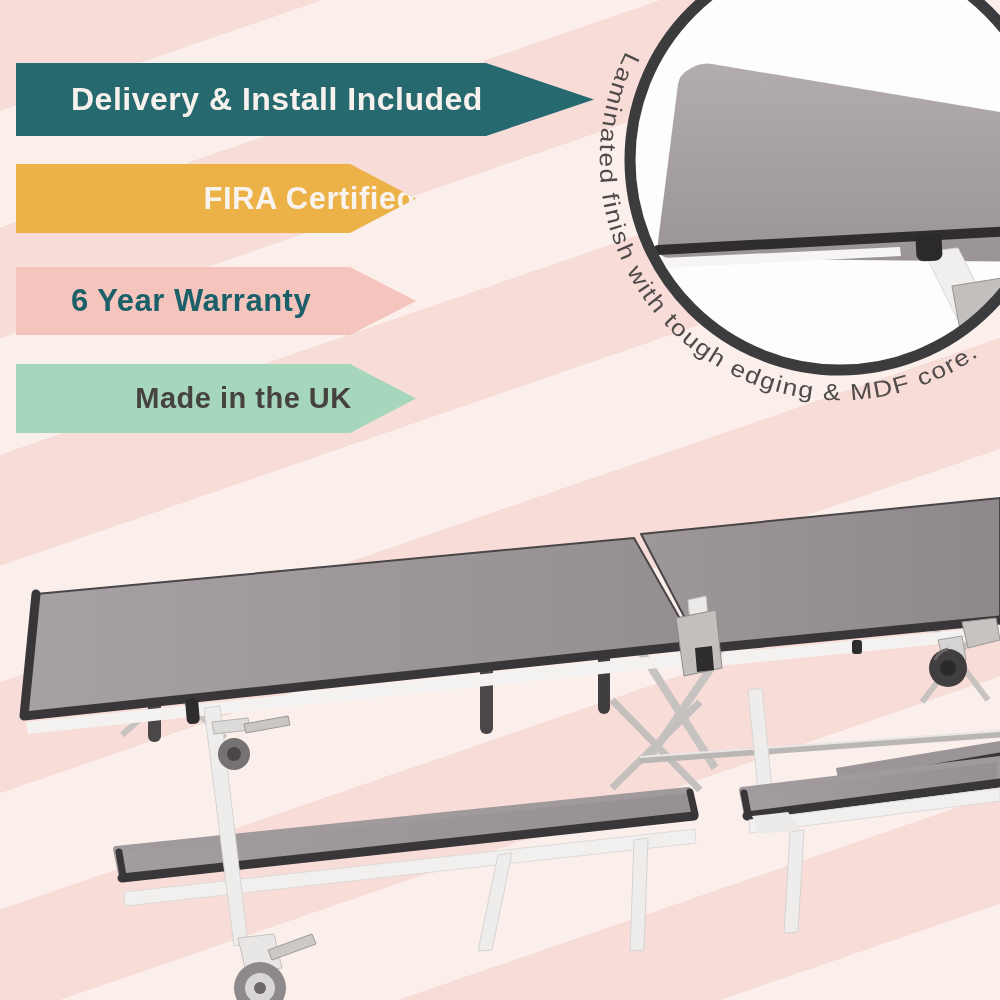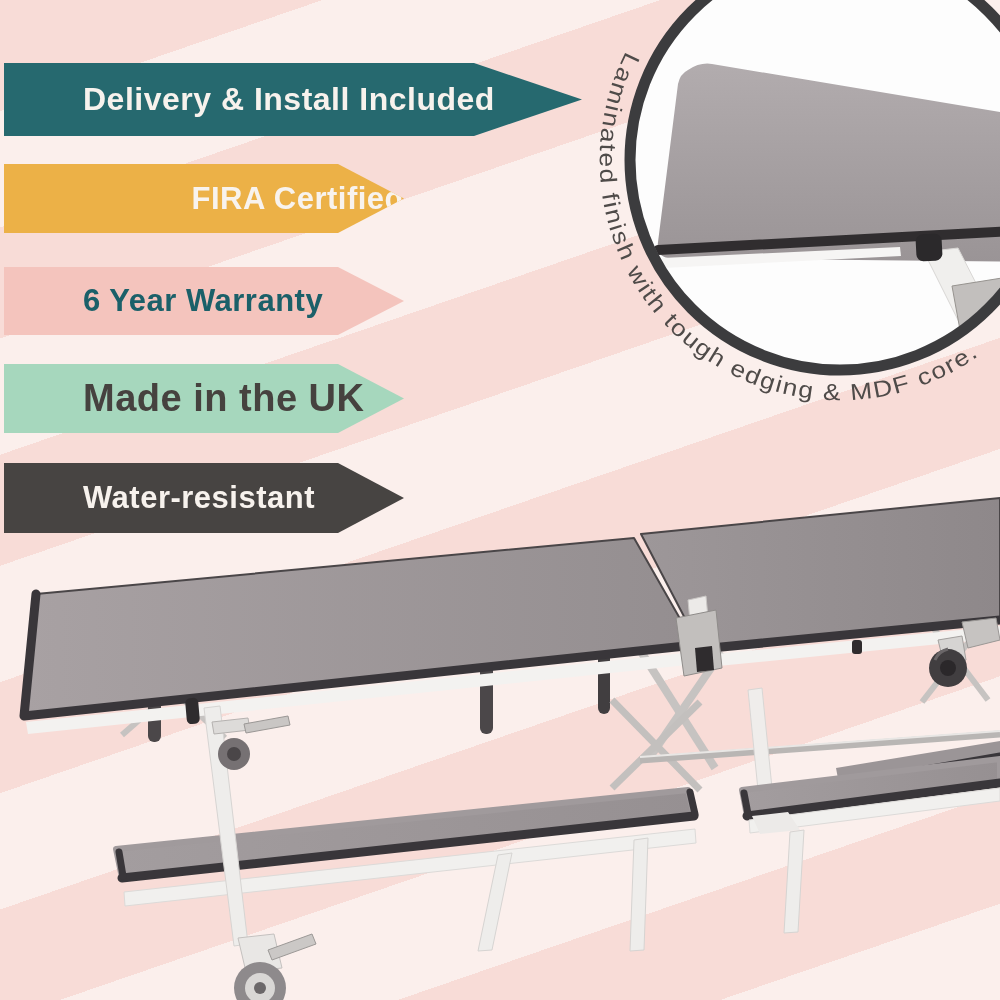--- a/index.html
+++ b/index.html
@@ -8,36 +8,36 @@
     width:1000px;height:1000px;
     overflow:hidden;
     font-family:"Liberation Sans", sans-serif;
     background-color:#faf0ed;
     background-image:repeating-linear-gradient(161deg,
       #f8dcd7 0px, #f8dcd7 105px,
       #fbefec 105px, #fbefec 215px);
   }
   svg.scene{position:absolute;left:0;top:0;}
   .banner{
-    position:absolute;left:4px;
+    position:absolute;left:16px;
     display:flex;align-items:center;
     box-sizing:border-box;
-    padding-left:79px;
+    padding-left:55px;
     font-weight:bold;
     letter-spacing:.5px;
     white-space:nowrap;
   }
   .b1{top:63px;width:578px;height:73px;font-size:32px;
       clip-path:polygon(0 0,470px 0,100% 50%,470px 100%,0 100%);}
   .b2{top:164px;width:400px;height:69px;font-size:31px;
       clip-path:polygon(0 0,334px 0,100% 50%,334px 100%,0 100%);justify-content:flex-end;}
   .b3{top:267px;width:400px;height:68px;font-size:31px;
       clip-path:polygon(0 0,334px 0,100% 50%,334px 100%,0 100%);}
-  .b4{top:364px;width:400px;height:69px;font-size:38px;
-      clip-path:polygon(0 0,334px 0,100% 50%,334px 100%,0 100%);}
+  .b4{top:364px;width:400px;height:69px;font-size:29px;
+      clip-path:polygon(0 0,334px 0,100% 50%,334px 100%,0 100%);justify-content:center;}
   .b5{top:463px;width:400px;height:70px;font-size:31px;
       clip-path:polygon(0 0,334px 0,100% 50%,334px 100%,0 100%);}
   .curved-caption-text{
     font-family:"Liberation Sans", sans-serif;
     font-size:23px;
     letter-spacing:1.5px;
     fill:#4f4b49;
   }
 </style>
 </head>
@@ -185,17 +185,14 @@
   </div>
   <div class="banner b2" style="background: rgb(236, 177, 71); color: rgb(248, 243, 238);">
     <span>FIRA Certified</span>
   </div>
   <div class="banner b3" style="background: rgb(244, 196, 189); color: rgb(27, 96, 105);">
     <span>6 Year Warranty</span>
   </div>
   <div class="banner b4" style="background: rgb(166, 215, 189); color: rgb(70, 66, 63);">
     <span>Made in the UK</span>
   </div>
-  <div class="banner b5" style="background: rgb(71, 68, 66); color: rgb(247, 242, 237);">
-    <span>Water-resistant</span>
-  </div>
 
 </div>
 
 </body></html>

